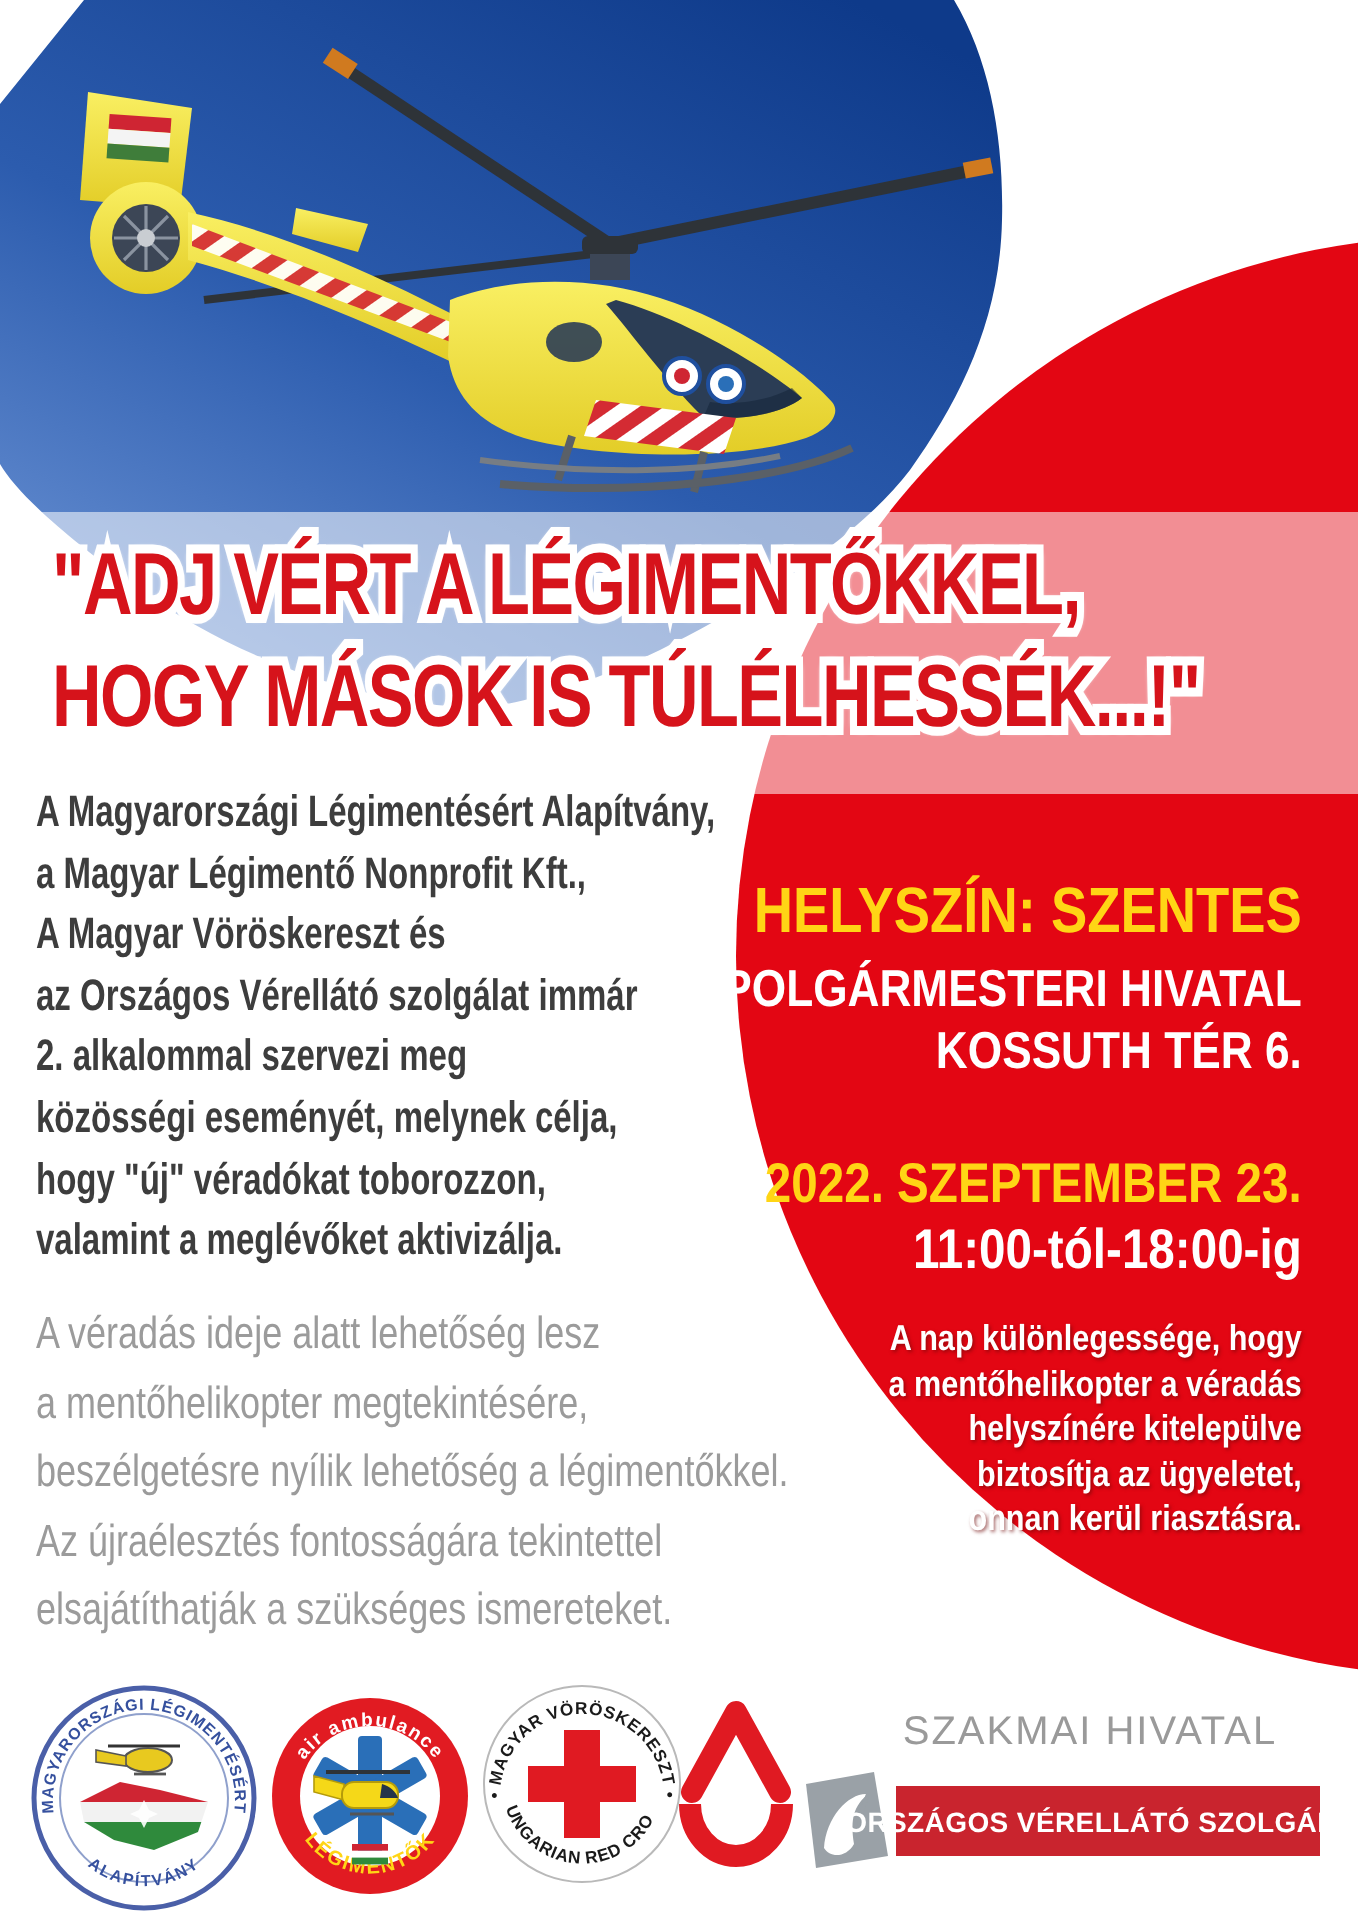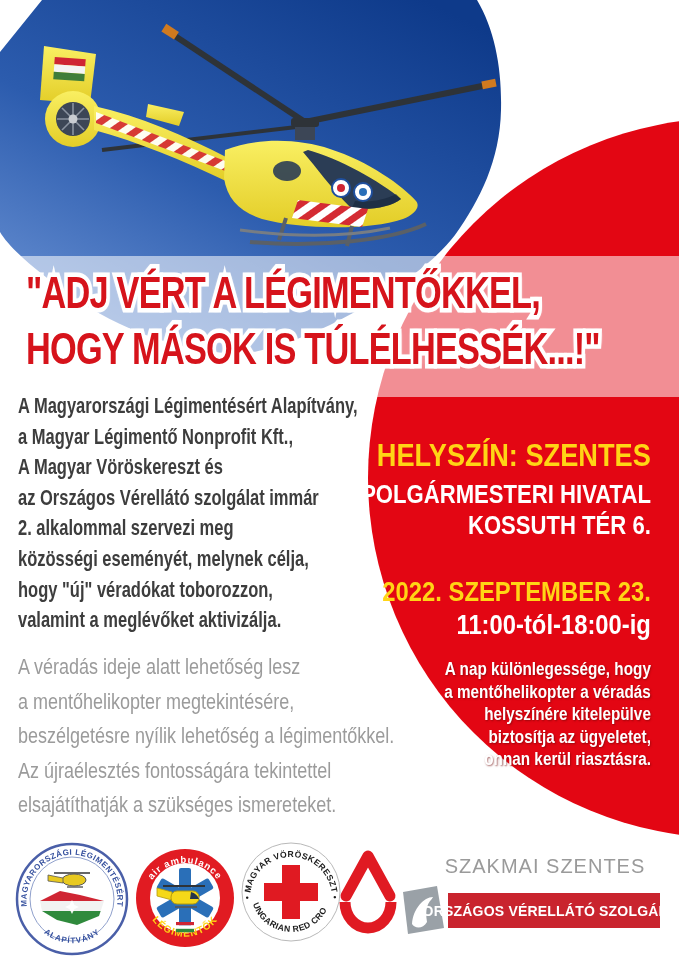--- a/index.html
+++ b/index.html
@@ -258,21 +258,21 @@
       <rect x="-9" y="-27" width="18" height="54"></rect>
       <rect x="-27" y="-9" width="54" height="18"></rect>
     </g>
   </svg>
 
   <svg class="logo" style="left:338px;top:848px" width="60" height="90" viewBox="0 0 60 90" xmlns="http://www.w3.org/2000/svg">
     <path d="M 8 48 L 30 8 L 52 48" fill="none" stroke="#e01a22" stroke-width="11" stroke-linejoin="round" stroke-linecap="round"></path>
     <path d="M 7 54 A 23 26 0 0 0 53 54" fill="none" stroke="#e01a22" stroke-width="11" stroke-linecap="butt"></path>
   </svg>
 
-  <div class="partner-label">SZAKMAI SZENTES</div>
+  <div class="partner-label">SZAKMAI HIVATAL</div>
   <svg class="logo" style="left:399px;top:884px" width="48" height="52" viewBox="0 0 48 52" xmlns="http://www.w3.org/2000/svg">
     <polygon points="4,8 38,2 45,44 9,50" fill="#9aa1a7"></polygon>
     <path d="M 13 40 C 14 24 26 12 35 13 C 28 19 26 25 28 38 C 24 45 16 45 13 40 Z" fill="#ffffff"></path>
     <path d="M 35 13 C 32 20 30 28 30 36" stroke="#9aa1a7" stroke-width="2" fill="none"></path>
   </svg>
   <div class="ovsz-banner">
     <span>ORSZÁGOS VÉRELLÁTÓ SZOLGÁLAT</span>
   </div>
 
 </div>

